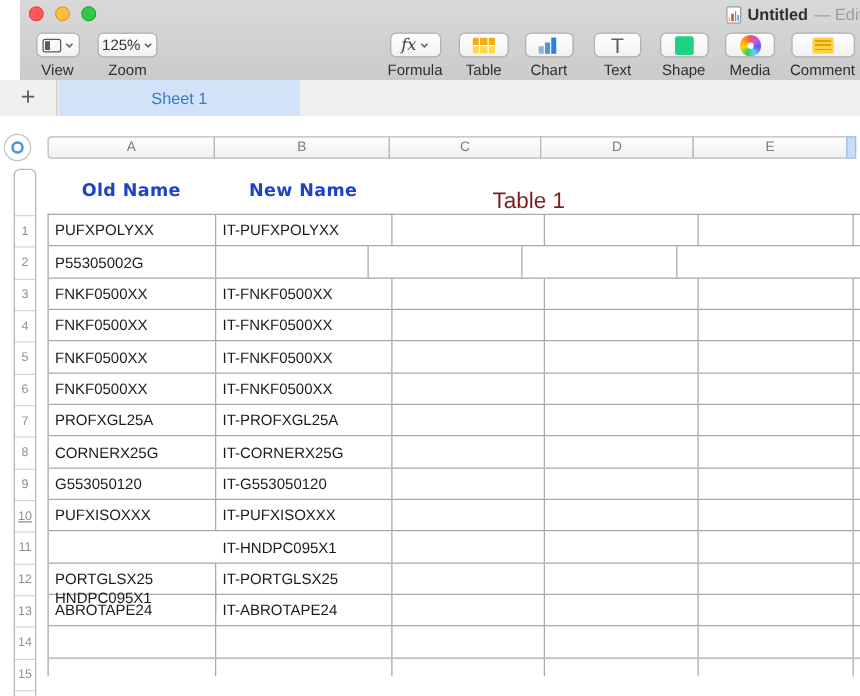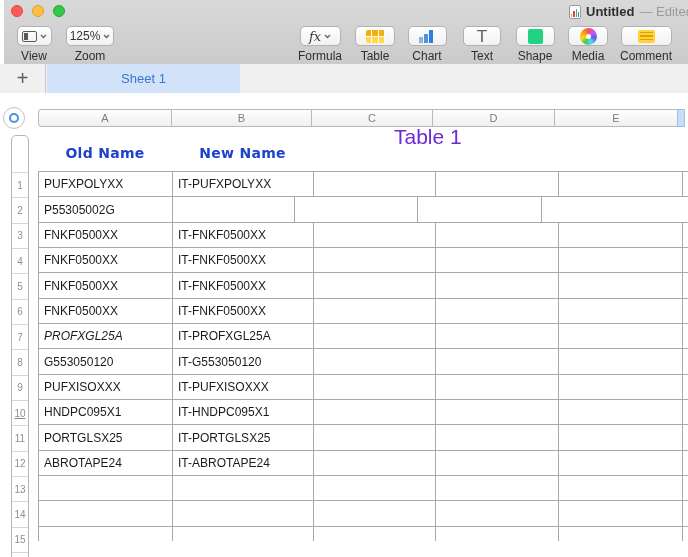--- a/index.html
+++ b/index.html
@@ -1,21 +1,21 @@
 <!DOCTYPE html>
 <html><head>
 <meta charset="utf-8">
 <style>
   * { margin:0; padding:0; box-sizing:border-box; }
   html,body { width:688px; height:557px; overflow:hidden; background:#fff;
               font-family:"Liberation Sans", sans-serif; }
   .window { position:relative; width:688px; height:557px; background:#fff; overflow:hidden; }
 
   
-  .chrome { position:absolute; top:0; left:4px; right:0; height:76px;
+  .chrome { position:absolute; top:0; left:16px; right:0; height:76px;
             background:linear-gradient(#d9d9d9,#c8c8c8); border-bottom:1px solid #9b9b9b; }
   .light { position:absolute; top:5px; width:12px; height:12px; border-radius:50%; }
   .light.red    { left:7px;  background:#fc5b57; border:0.5px solid #e2463f; }
   .light.yellow { left:28px; background:#fdbe41; border:0.5px solid #dfa023; }
   .light.green  { left:49px; background:#34c84a; border:0.5px solid #1eab2c; }
 
   .titlegroup { position:absolute; top:3px; left:565px; right:0; height:17px;
                 display:flex; align-items:center; white-space:nowrap; overflow:hidden; }
   .doc-icon { width:12px; height:14px; background:#fff; border:1px solid #9a9a9a; border-radius:2px;
               display:flex; align-items:flex-end; justify-content:center; gap:1px; padding:1px; margin-right:5px; flex:none; }
@@ -78,21 +78,21 @@
   .select-all { position:absolute; left:3px; top:14px; width:22px; height:22px; border-radius:50%;
                 background:#fff; border:1px solid #c3c3c3; display:flex; align-items:center; justify-content:center; }
   .select-all .ring { width:10px; height:10px; border:2.5px solid #4a90e2; border-radius:50%; }
 
   .row-headers { position:absolute; left:11px; top:42px; width:18px; height:470px;
                  background:#fff; border:1px solid #b5b5b5; border-radius:5px 5px 0 0; overflow:hidden; }
   .rowh { width:100%; display:flex; align-items:center; justify-content:center;
           font-size:10px; color:#8f8f8f; border-top:1px solid #d6d6d6; }
   .rowh:first-child { border-top:none; }
 
-  .table-title { position:absolute; left:394px; top:32px; font-size:21px; color:#6d28d9; }
+  .table-title { position:absolute; left:394px; top:57px; font-size:18px; color:#7f1d1d; }
 
   .thead-row { position:absolute; left:38px; top:42px; height:36px; display:flex; }
   .th { display:flex; align-items:center; justify-content:center;
         font-family:"DejaVu Sans", sans-serif; font-weight:bold; font-size:14px;
         letter-spacing:0.3px; color:#1d43cb; }
 
   .grid { position:absolute; left:38px; top:78px; width:650px; bottom:16px; overflow:hidden;
           border-top:1px solid #a8a8a8; border-left:1px solid #a8a8a8; }
   .grow { display:flex; height:25.35px; border-bottom:1px solid #a8a8a8; }
   .gcell { height:100%; border-right:1px solid #a8a8a8; font-size:12px; color:#1b1b1b;
@@ -296,22 +296,30 @@
         </div>
         <div class="grow">
           <div class="gcell" style="width: 134px;">FNKF0500XX</div>
           <div class="gcell" style="width: 141px;">IT-FNKF0500XX</div>
           <div class="gcell" style="width: 122px;"></div>
           <div class="gcell" style="width: 123px;"></div>
           <div class="gcell" style="width: 124px;"></div>
           <div class="gcell filler"></div>
         </div>
         <div class="grow">
-          <div class="gcell" style="width: 134px; font-style: italic;">PROFXGL25A</div>
+          <div class="gcell" style="width: 134px;">PROFXGL25A</div>
           <div class="gcell" style="width: 141px;">IT-PROFXGL25A</div>
+          <div class="gcell" style="width: 122px;"></div>
+          <div class="gcell" style="width: 123px;"></div>
+          <div class="gcell" style="width: 124px;"></div>
+          <div class="gcell filler"></div>
+        </div>
+        <div class="grow">
+          <div class="gcell" style="width: 134px;">CORNERX25G</div>
+          <div class="gcell" style="width: 141px;">IT-CORNERX25G</div>
           <div class="gcell" style="width: 122px;"></div>
           <div class="gcell" style="width: 123px;"></div>
           <div class="gcell" style="width: 124px;"></div>
           <div class="gcell filler"></div>
         </div>
         <div class="grow">
           <div class="gcell" style="width: 134px;">G553050120</div>
           <div class="gcell" style="width: 141px;">IT-G553050120</div>
           <div class="gcell" style="width: 122px;"></div>
           <div class="gcell" style="width: 123px;"></div>
@@ -320,21 +328,21 @@
         </div>
         <div class="grow">
           <div class="gcell" style="width: 134px;">PUFXISOXXX</div>
           <div class="gcell" style="width: 141px;">IT-PUFXISOXXX</div>
           <div class="gcell" style="width: 122px;"></div>
           <div class="gcell" style="width: 123px;"></div>
           <div class="gcell" style="width: 124px;"></div>
           <div class="gcell filler"></div>
         </div>
         <div class="grow">
-          <div class="gcell" style="width: 134px;">HNDPC095X1</div>
+          <div class="gcell" style="width: 134px; margin-top: 40px;">HNDPC095X1</div>
           <div class="gcell" style="width: 141px;">IT-HNDPC095X1</div>
           <div class="gcell" style="width: 122px;"></div>
           <div class="gcell" style="width: 123px;"></div>
           <div class="gcell" style="width: 124px;"></div>
           <div class="gcell filler"></div>
         </div>
         <div class="grow">
           <div class="gcell" style="width: 134px;">PORTGLSX25</div>
           <div class="gcell" style="width: 141px;">IT-PORTGLSX25</div>
           <div class="gcell" style="width: 122px;"></div>

